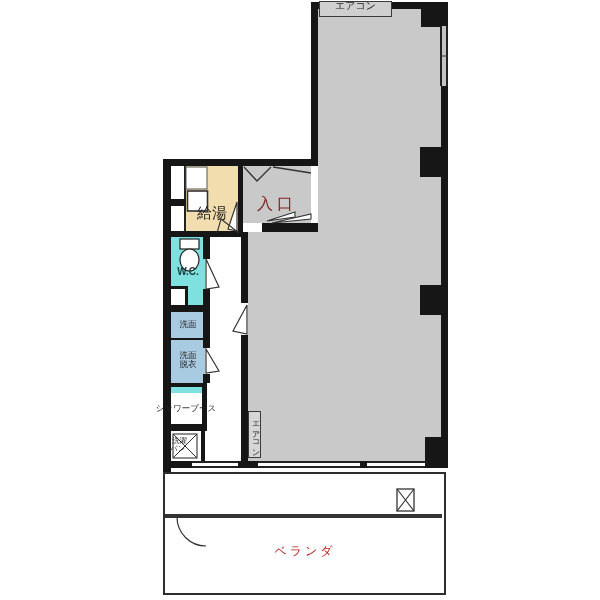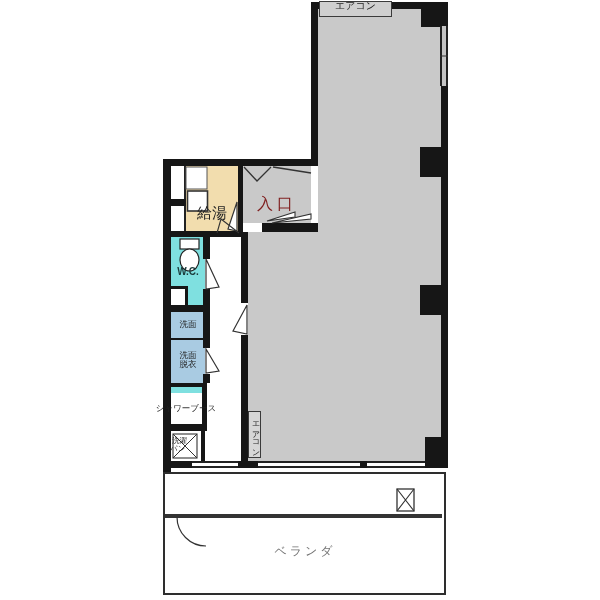--- a/index.html
+++ b/index.html
@@ -130,17 +130,17 @@
     <span>脱衣</span>
   </div>
   <div class="lbl center" style="left:167px;top:396px;width:38px;height:24px;font-size:8.5px;color:#222;flex-direction:row;">
     <span>シャワー</span>
     <span>ブース</span>
   </div>
   <div class="lbl" style="left:172px;top:437px;font-size:7.5px;color:#222;">
     <span style="display:block;">洗濯</span>
     <span style="display:block;margin-left:-2px;">パン</span>
   </div>
-  <div class="lbl center" style="left:235px;top:543px;width:140px;height:16px;font-size:12px;letter-spacing:3px;color:#737373;">
+  <div class="lbl center" style="left:235px;top:543px;width:140px;height:16px;font-size:12px;letter-spacing:3px;color:#b91c1c;">
     <span>ベランダ</span>
   </div>
 
 </div>
 
 </body></html>

